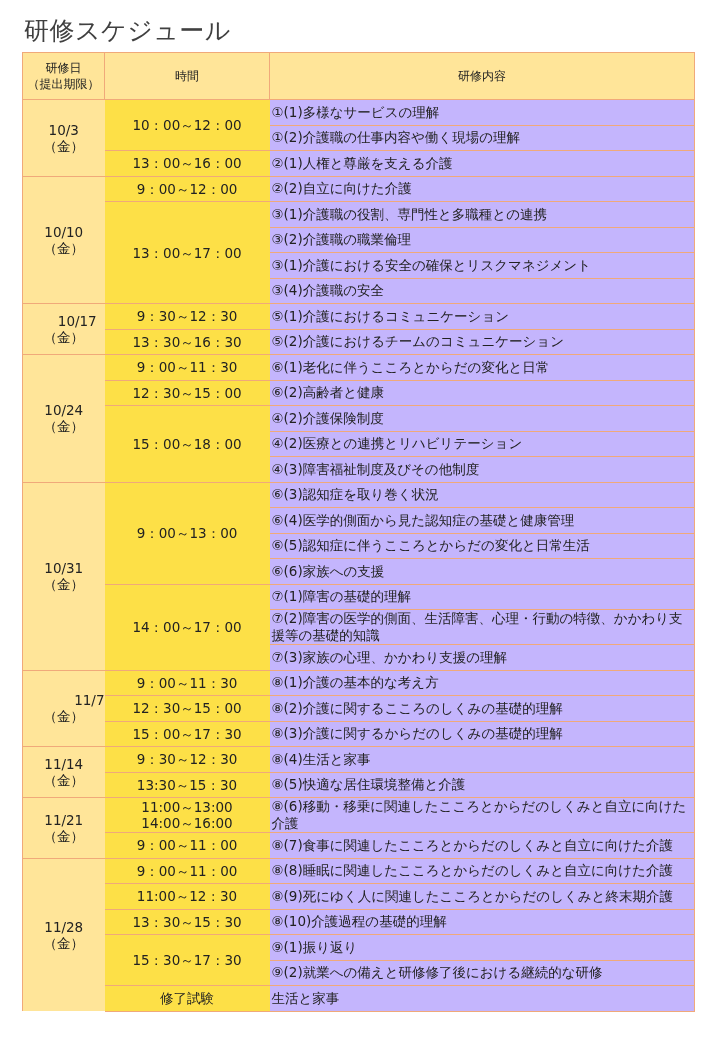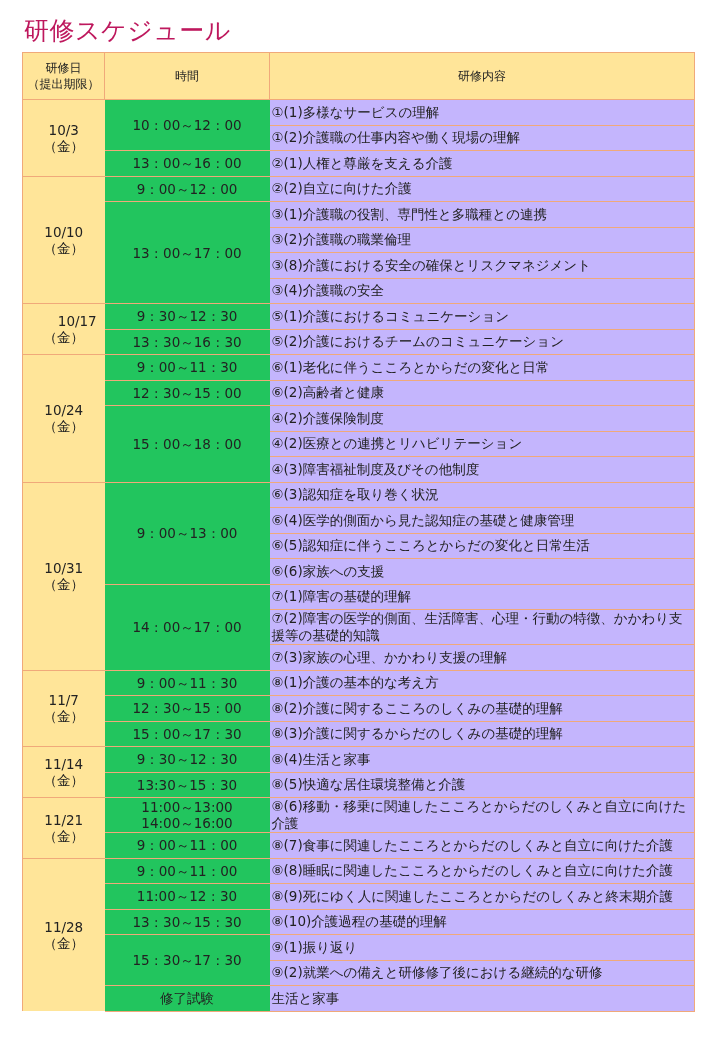--- a/index.html
+++ b/index.html
@@ -1,25 +1,25 @@
 <!DOCTYPE html>
 <html><head>
 <meta charset="utf-8">
 <style>
   html, body { margin:0; padding:0; background:#ffffff; }
   body { width:720px; height:1040px; position:relative; font-family:"DejaVu Sans","Liberation Sans",sans-serif; color:#222; }
-  .title { position:absolute; left:24px; top:14px; font-size:25px; font-weight:normal; color:#be185d; letter-spacing:0.5px; }
+  .title { position:absolute; left:24px; top:14px; font-size:25px; font-weight:normal; color:#404040; letter-spacing:0.5px; }
   table.sched { position:absolute; left:22px; top:52px; width:672px; border-collapse:collapse; table-layout:fixed; font-size:13.5px; }
   table.sched col.c-date { width:82px; }
   table.sched col.c-time { width:165px; }
   table.sched col.c-content { width:425px; }
   table.sched th { background:#ffe599; font-weight:normal; font-size:12px; text-align:center; border:1.5px solid #f0a97a; height:44px; line-height:16px; }
   table.sched td { border-top:1.5px solid #f0a97a; padding:0; vertical-align:middle; }
   td.date { background:#ffe599; text-align:center; line-height:16px; border-left:1.5px solid #f0a97a; border-right:none; }
-  td.time { text-align:center; background:#22c55e; white-space:pre-line; line-height:16px; }
+  td.time { text-align:center; background:#fde047; white-space:pre-line; line-height:16px; }
   td.content { background:#c4b5fd; padding-left:2px !important; line-height:17px; border-right:1.5px solid #f0a97a; }
   tr.r1 td.content, tr.r1 td.time { height:24.5px; }
   tr.r2 td.content { height:34px; }
   tr.last td { border-bottom:1.5px solid #f0a97a; }
 </style>
 </head>
 <body>
 
 <div class="title">研修スケジュール</div>
 
@@ -64,21 +64,21 @@
         <td class="content">②(2)自立に向けた介護</td>
       </tr>
       <tr class="r1">
         <td class="time" rowspan="4">13：00～17：00</td>
         <td class="content">③(1)介護職の役割、専門性と多職種との連携</td>
       </tr>
       <tr class="r1">
         <td class="content">③(2)介護職の職業倫理</td>
       </tr>
       <tr class="r1">
-        <td class="content">③(8)介護における安全の確保とリスクマネジメント</td>
+        <td class="content">③(1)介護における安全の確保とリスクマネジメント</td>
       </tr>
       <tr class="r1">
         <td class="content">③(4)介護職の安全</td>
       </tr>
       <tr class="r1">
         <td class="date" rowspan="2">
           <span style="display: block; padding-left: 27px;">10/17</span>
           <span style="display: block;">（金）</span>
         </td>
         <td class="time" rowspan="1">9：30～12：30</td>
@@ -132,21 +132,21 @@
         <td class="content">⑦(1)障害の基礎的理解</td>
       </tr>
       <tr class="r2">
         <td class="content">⑦(2)障害の医学的側面、生活障害、心理・行動の特徴、かかわり支援等の基礎的知識</td>
       </tr>
       <tr class="r1">
         <td class="content">⑦(3)家族の心理、かかわり支援の理解</td>
       </tr>
       <tr class="r1">
         <td class="date" rowspan="3">
-          <span style="display: block;">11/7</span>
+          <span style="display: block; text-align: right;">11/7</span>
           <span style="display: block;">（金）</span>
         </td>
         <td class="time" rowspan="1">9：00～11：30</td>
         <td class="content">⑧(1)介護の基本的な考え方</td>
       </tr>
       <tr class="r1">
         <td class="time" rowspan="1">12：30～15：00</td>
         <td class="content">⑧(2)介護に関するこころのしくみの基礎的理解</td>
       </tr>
       <tr class="r1">

